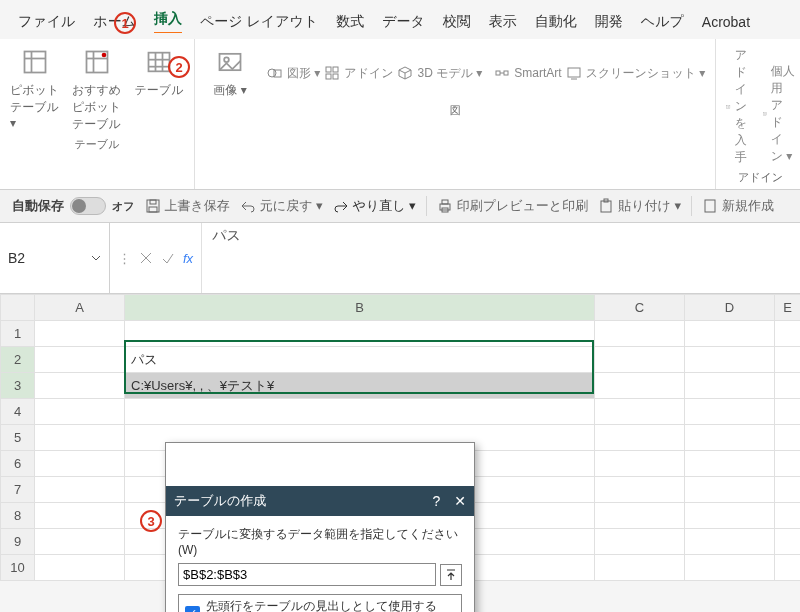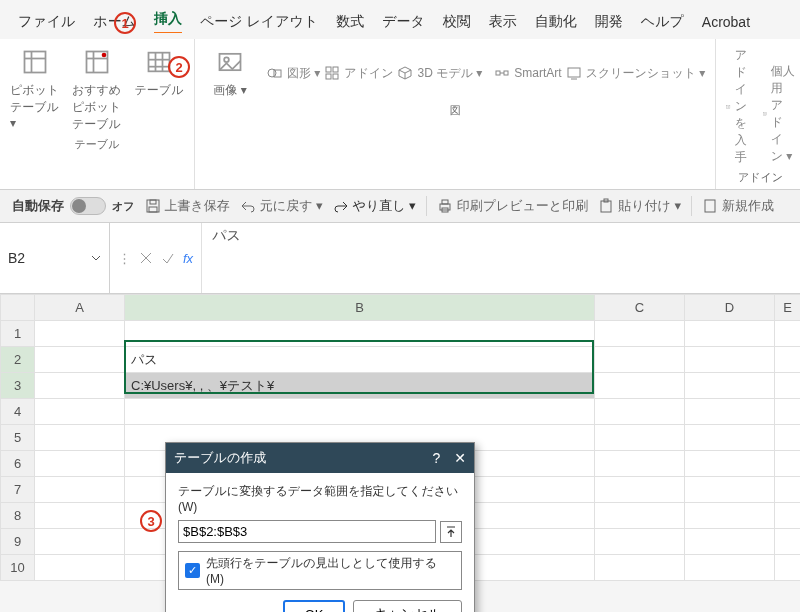--- a/index.html
+++ b/index.html
@@ -46,21 +46,21 @@
   .colC { width: 90px; }
   .colD { width: 90px; }
   .colE { width: 26px; }
   td.sel-header, th.sel-header { background: #d8e8d8; }
   .selection-box { position: absolute; border: 2px solid #0f6e3f; pointer-events: none; }
   .highlighted-row { background: #d0d0d0; }
 
   .annot { position: absolute; width: 22px; height: 22px; border: 2px solid #d9321f; border-radius: 50%; color: #d9321f; font-weight: bold; font-size: 13px; display: flex; align-items: center; justify-content: center; background: transparent; z-index: 50; }
 
   .dialog { position: absolute; left: 165px; top: 442px; width: 310px; background: #fff; border: 1px solid #888; box-shadow: 3px 3px 8px rgba(0,0,0,0.3); z-index: 40; }
-  .dialog-title { background: #2f4858; color: #fff; display: flex; align-items: center; justify-content: space-between; padding: 6px 8px; font-size: 13px; }
+  .dialog-title { background: #2f4858; color: #fff; display: flex; align-items: center; justify-content: space-between; padding: 6px 8px; font-size: 13px; margin-top: 43px; }
   .dialog-title .t-right { display: flex; gap: 14px; align-items: center; font-size: 14px; }
   .dialog-title .t-right span { cursor: pointer; }
   .dialog-body { padding: 10px 12px 12px; font-size: 12px; }
   .dialog-body .prompt { margin-bottom: 6px; }
   .dl-input-row { display: flex; align-items: flex-end; gap: 4px; margin-bottom: 8px; }
   .dl-input-row input { flex: 1; padding: 3px 4px; font-size: 13px; border: 1px solid #888; }
   .range-sel { width: 22px; height: 22px; border: 1px solid #888; display: flex; align-items: center; justify-content: center; cursor: pointer; }
   .range-sel svg { width: 12px; height: 12px; }
   .chk-row { display: flex; align-items: center; gap: 6px; border: 1px solid #888; padding: 3px 6px; margin-bottom: 10px; }
   .chk { width: 15px; height: 15px; background: #1a73e8; display: flex; align-items: center; justify-content: center; color: #fff; font-size: 11px; border-radius: 2px; }

